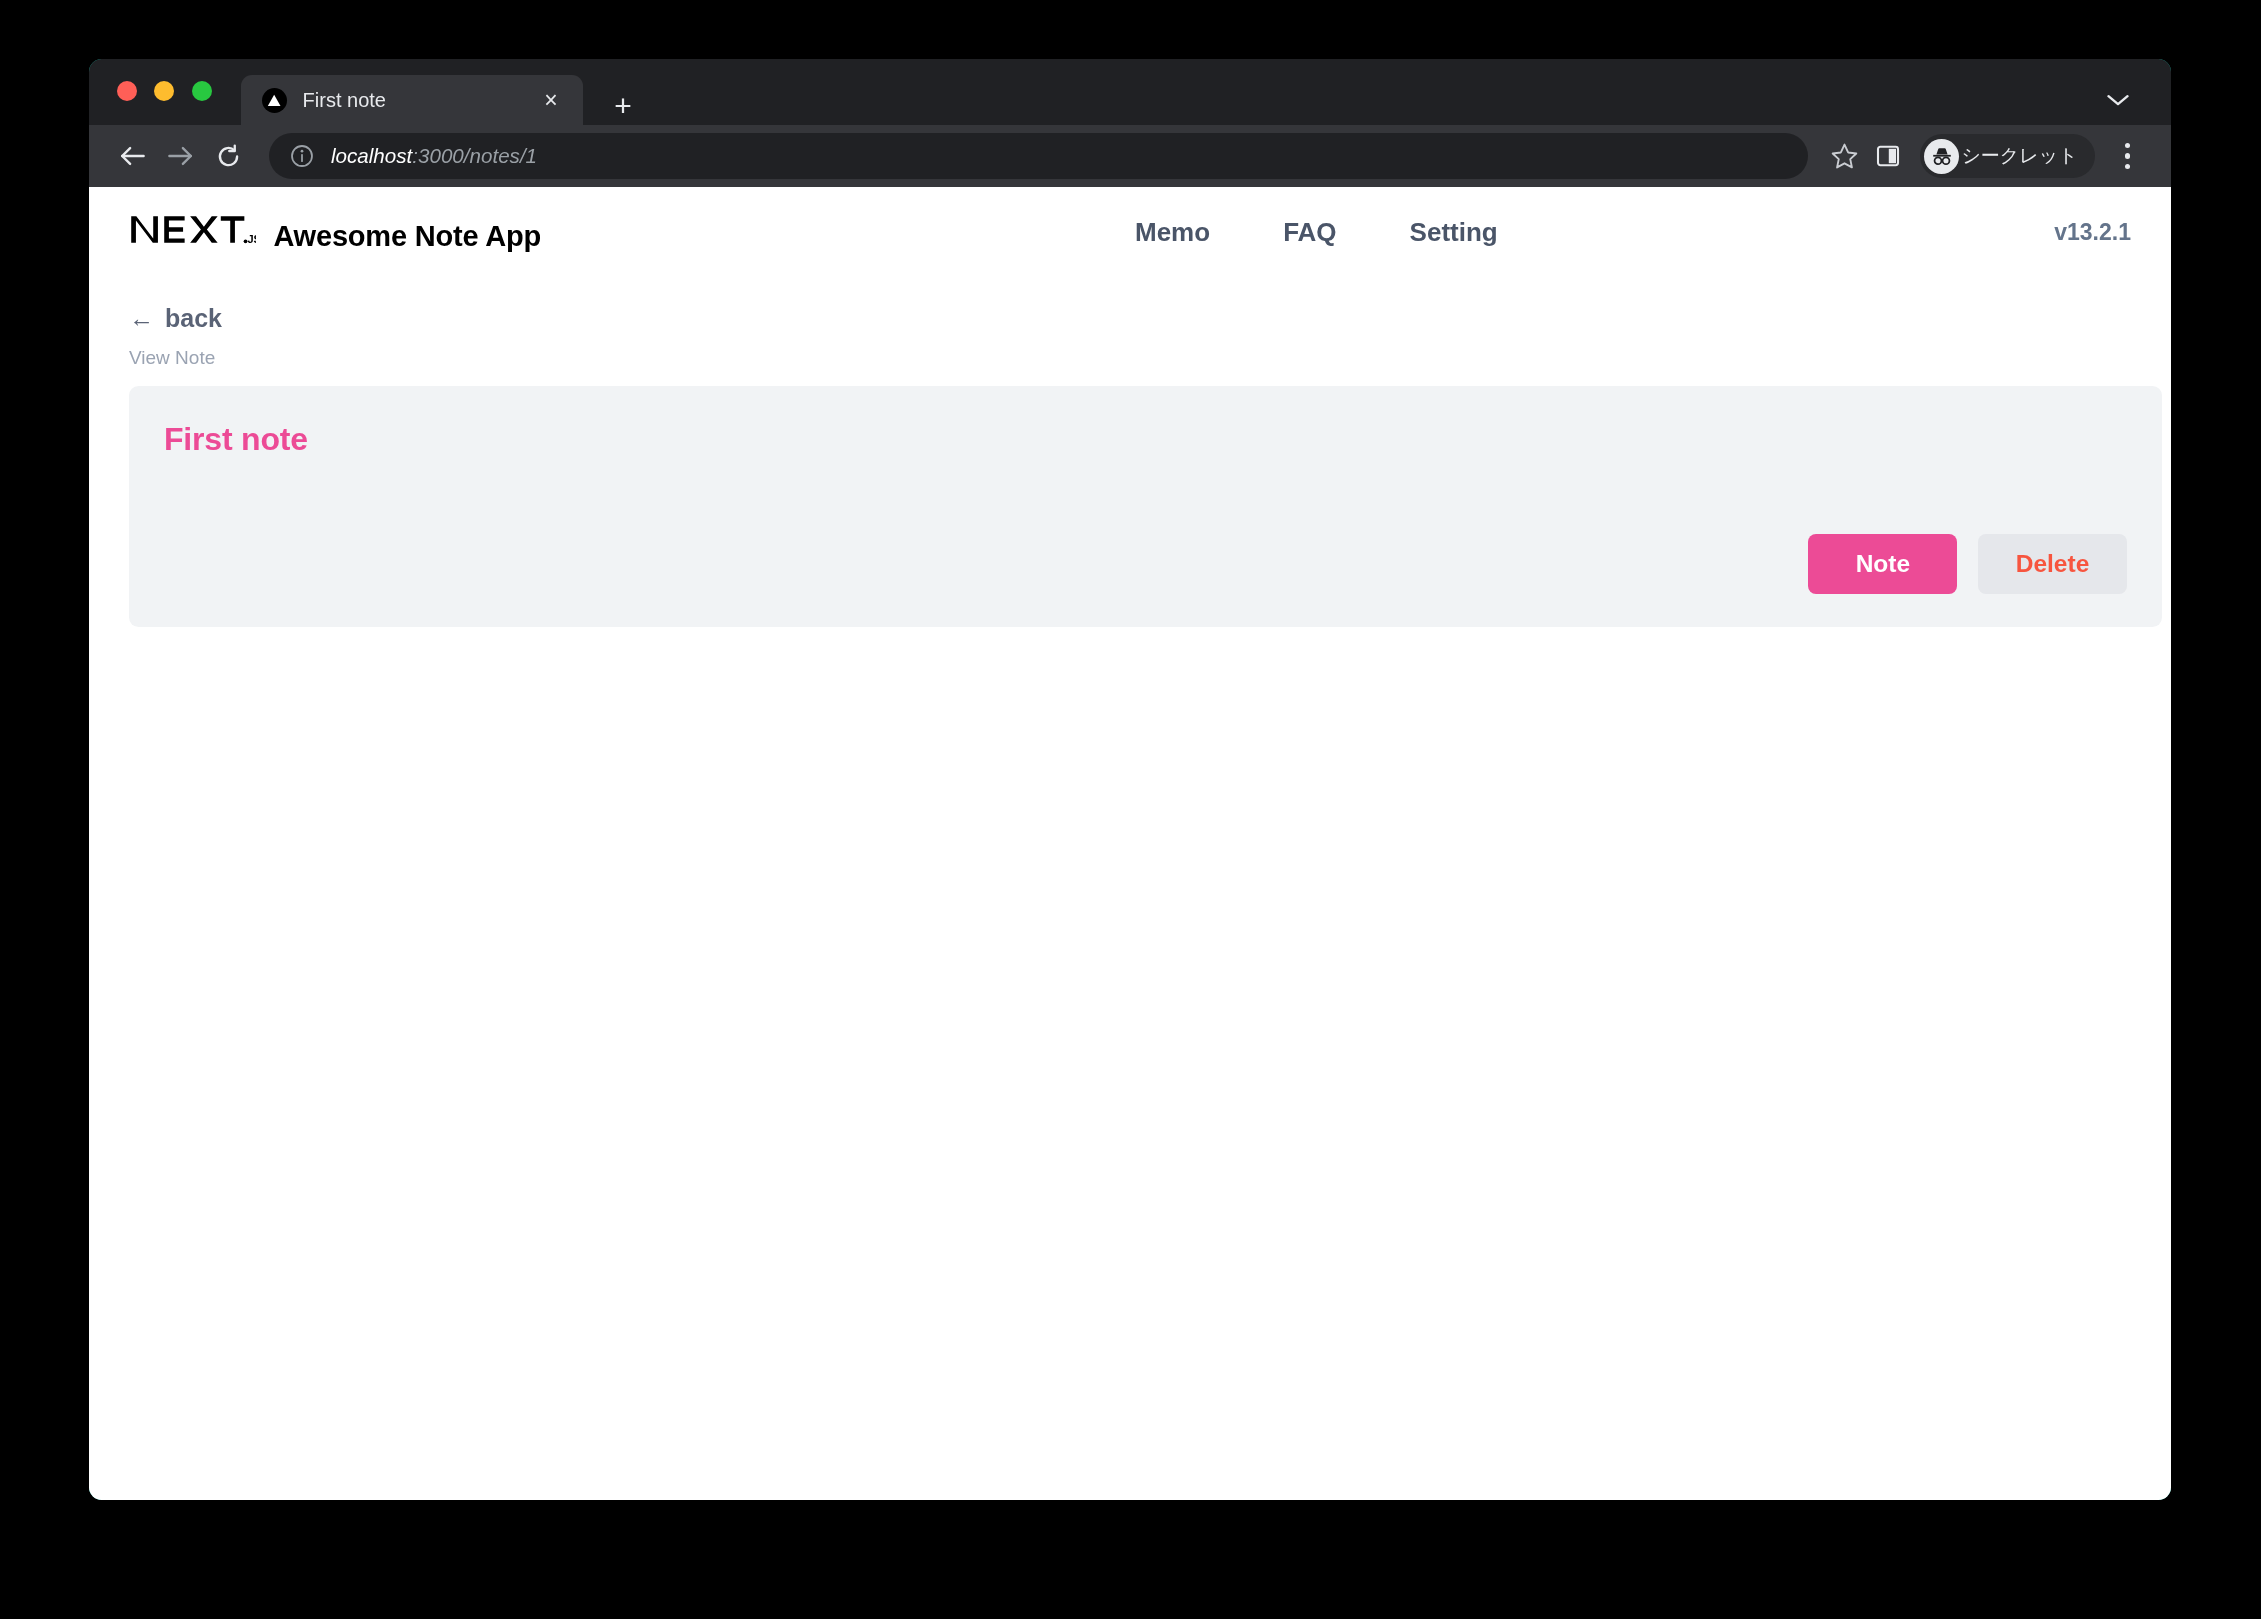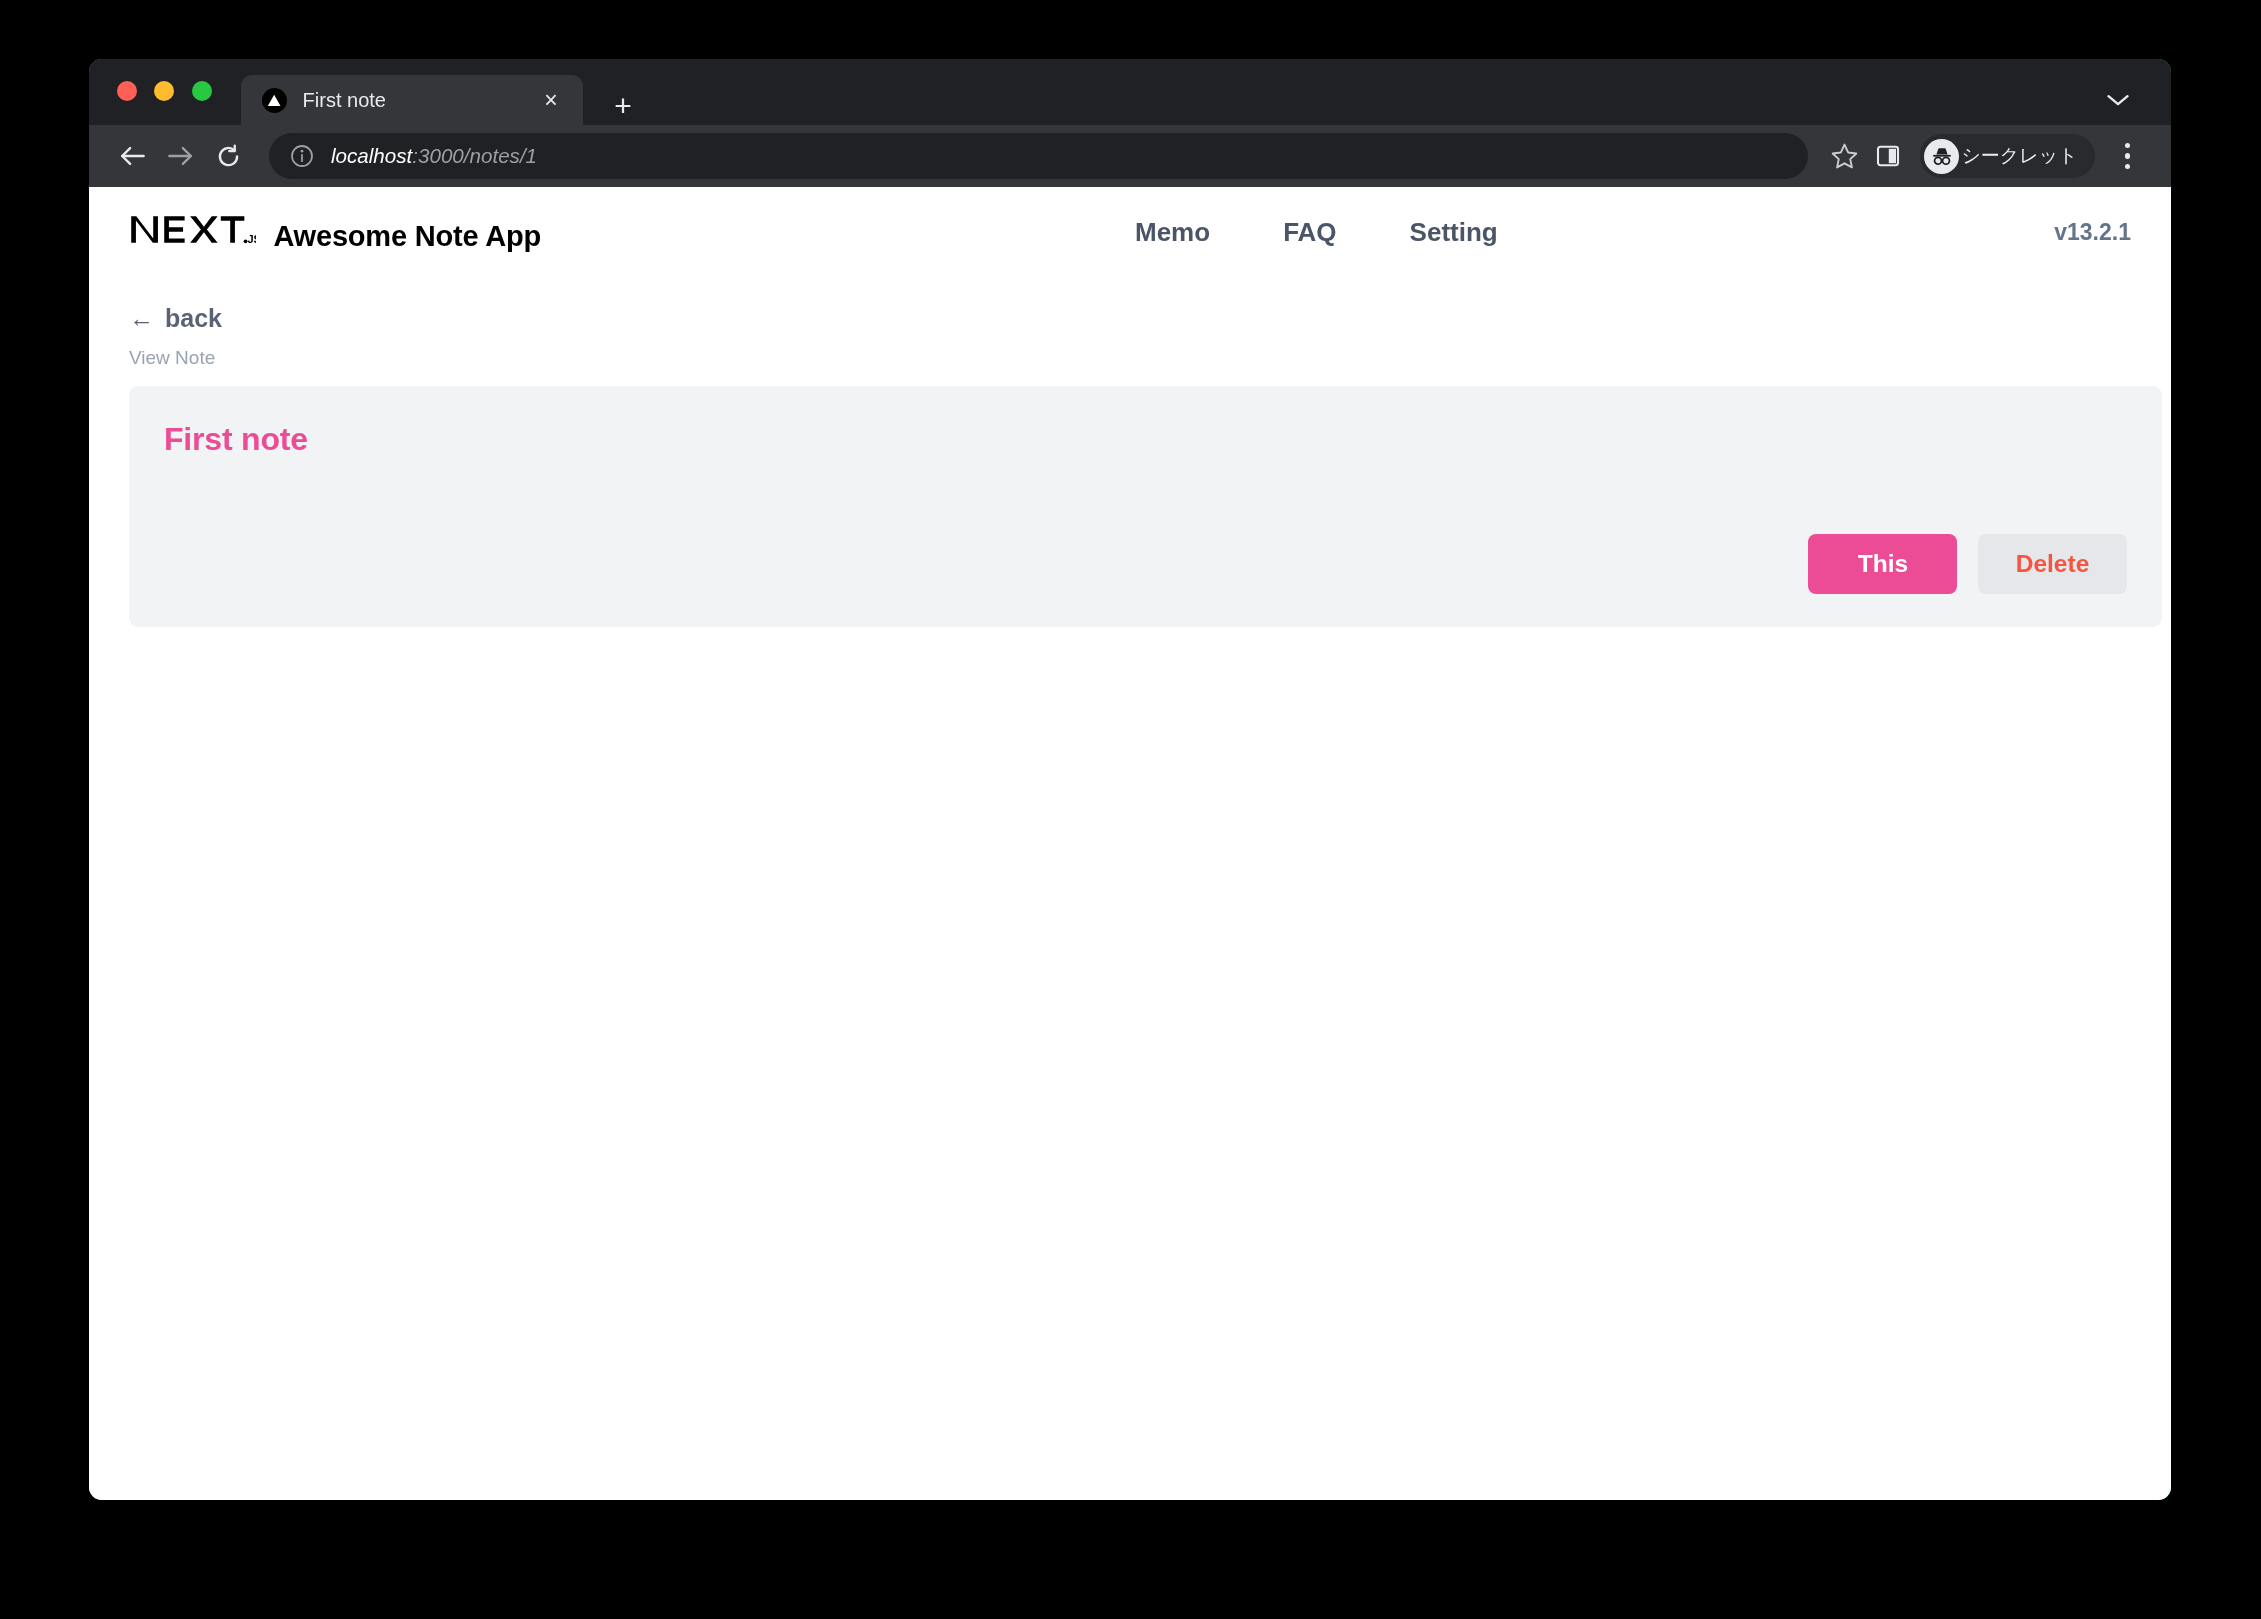--- a/index.html
+++ b/index.html
@@ -447,21 +447,21 @@
         <span>←</span>
         <span>back</span>
       </a>
 
       <div class="breadcrumb">View Note</div>
 
       <section class="note-card">
         <h2 class="note-title">First note</h2>
 
         <div class="note-actions">
-          <button class="btn btn-edit">This</button>
+          <button class="btn btn-edit">Note</button>
           <button class="btn btn-delete">Delete</button>
         </div>
       </section>
 
     </main>
   </div>
 </div>
 
 
 </body></html>

